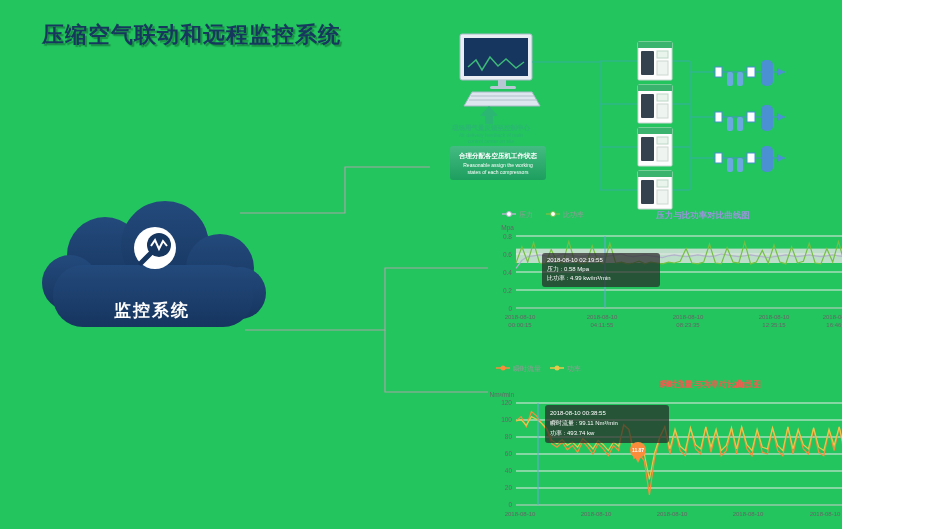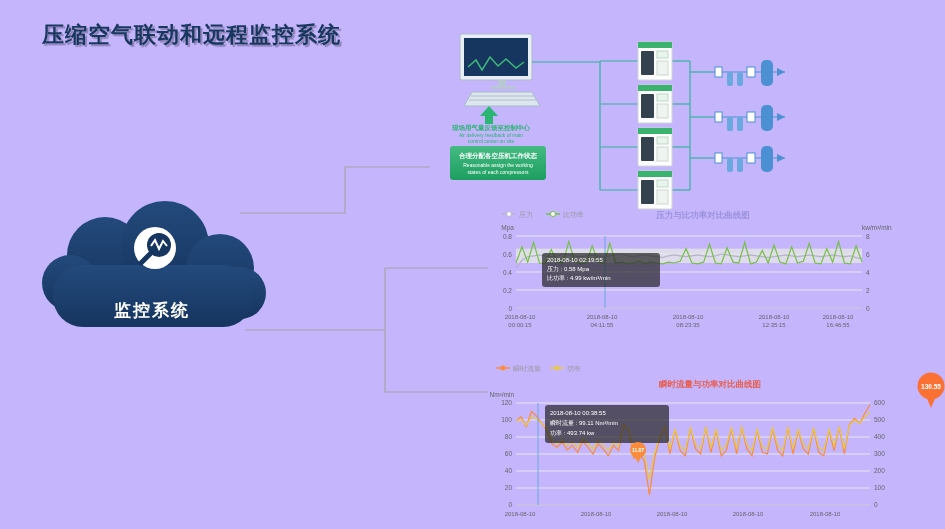--- a/index.html
+++ b/index.html
@@ -1,16 +1,16 @@
 <!DOCTYPE html>
 <html><head>
 <meta charset="utf-8">
 <style>
   html,body{margin:0;padding:0;background:#fff;}
-  .stage{position:relative;width:945px;height:529px;background:#c4b5fd;overflow:hidden;
+  .stage{position:relative;width:842px;height:529px;background:#22c55e;overflow:hidden;
          font-family:"Liberation Sans","DejaVu Sans",sans-serif;}
   .page-title{position:absolute;left:42px;top:20px;margin:0;font-size:22px;font-weight:bold;
               color:#17375e;letter-spacing:1px;text-shadow:2px 2px 1px rgba(0,0,0,0.28);}
   .abs{position:absolute;}
   svg text{font-family:"Liberation Sans","DejaVu Sans",sans-serif;}
 </style>
 </head>
 <body>
 
 <div class="stage">

